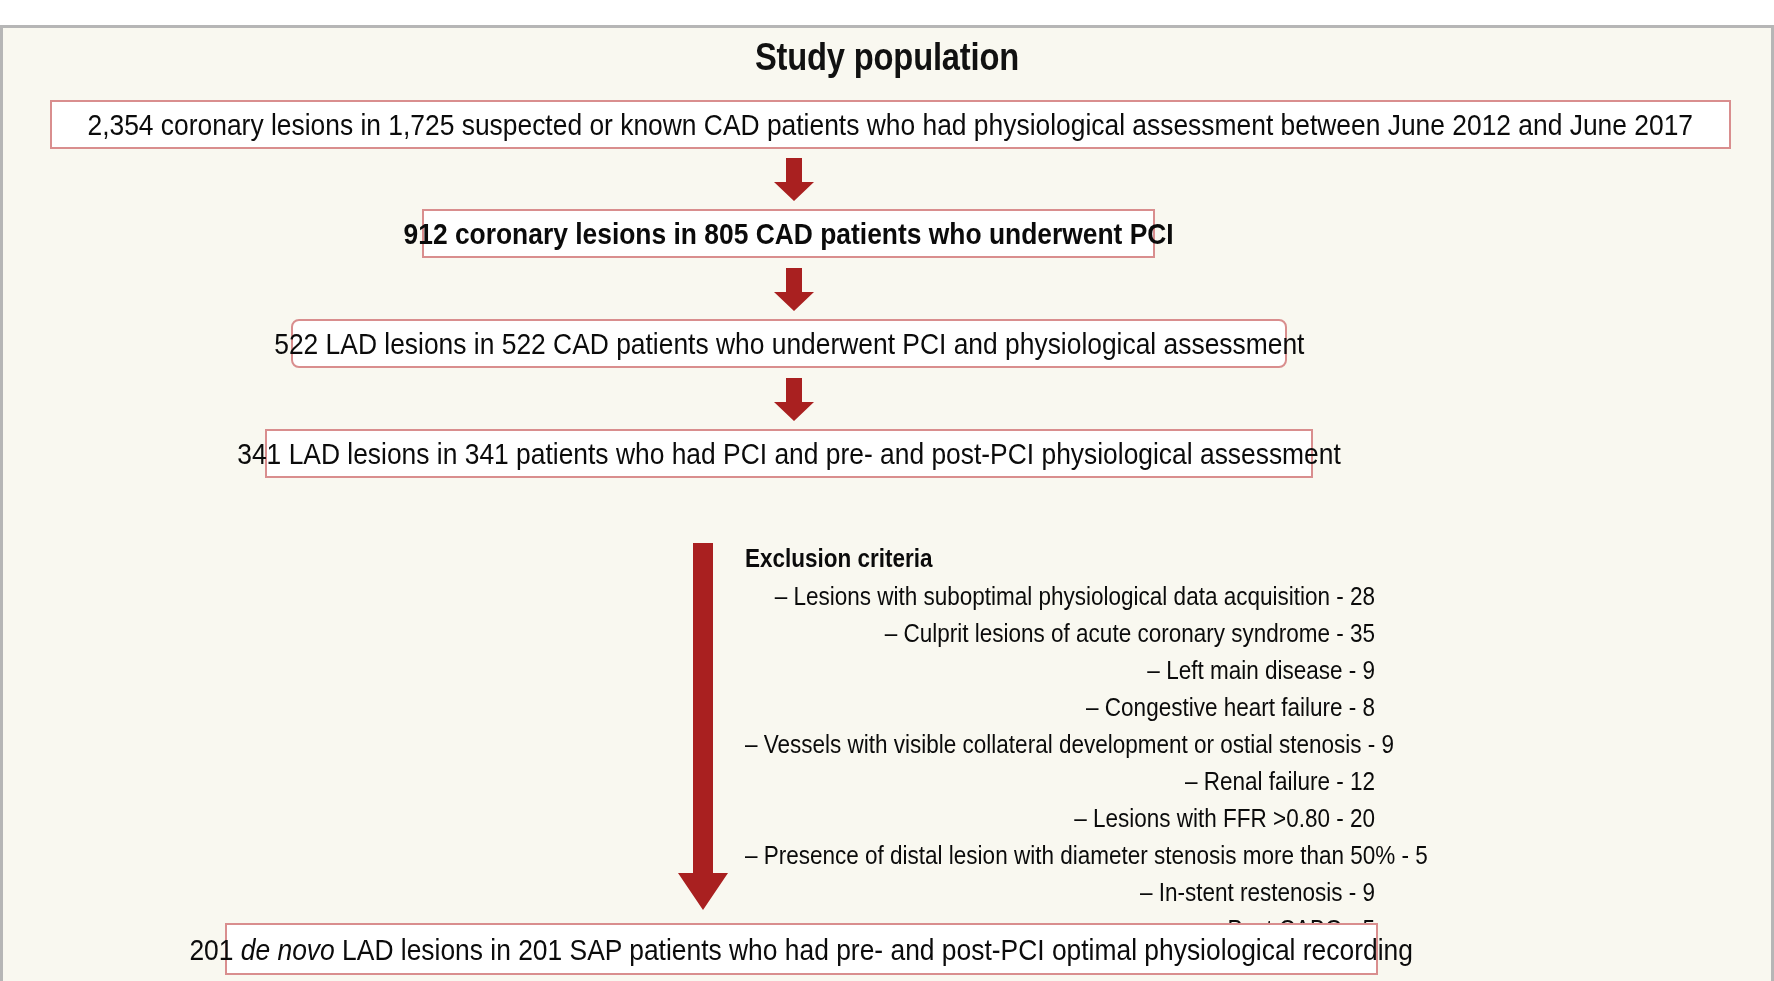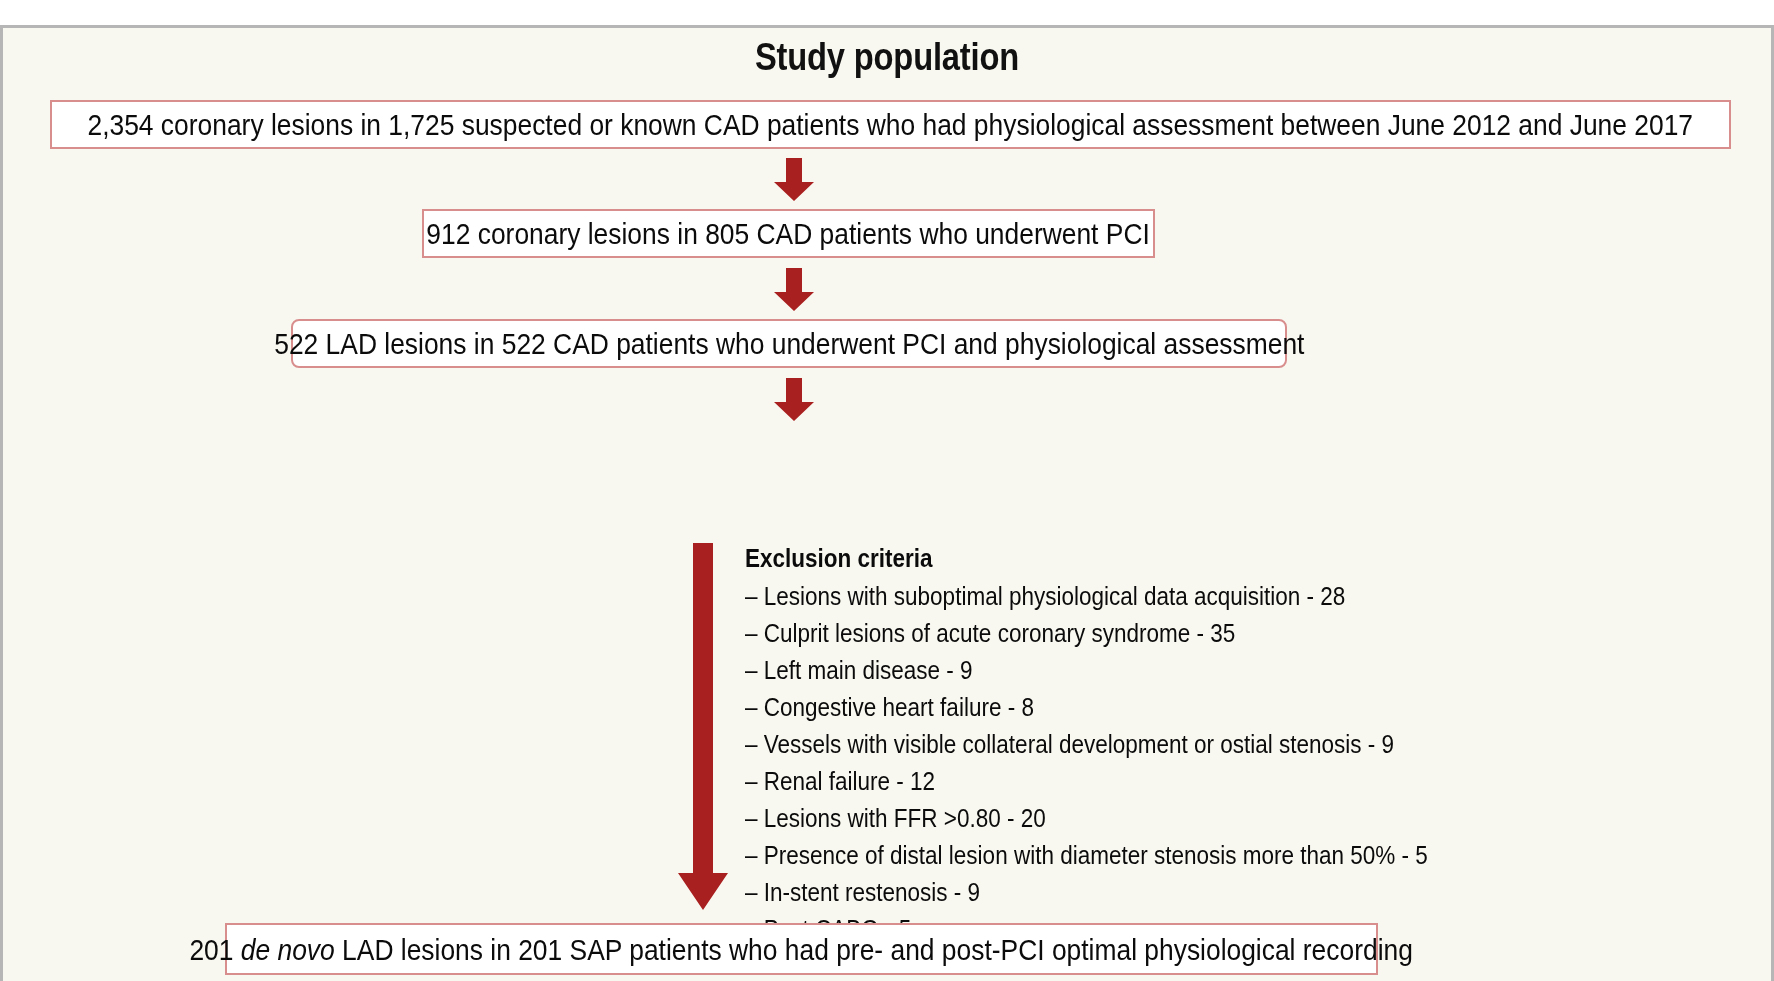--- a/index.html
+++ b/index.html
@@ -55,21 +55,21 @@
     white-space: nowrap;
     transform: scaleX(0.88);
     transform-origin: center center;
     line-height: 1.1;
   }
   .flow-box .box-text em {
     font-style: italic;
   }
 
   #box-1 { left: 47px;  top: 72px;  width: 1681px; height: 49px; text-align: center; }
-  #box-2 { left: 419px; top: 181px; width: 733px;  height: 49px; }
+  #box-2 { left: 419px; top: 181px; width: 733px;  height: 49px; font-weight: bold; }
   #box-3 { left: 288px; top: 291px; width: 996px;  height: 49px; border-radius: 8px; }
   #box-4 { left: 262px; top: 401px; width: 1048px; height: 49px; }
   #box-5 { left: 222px; top: 895px; width: 1153px; height: 52px; }
 
   
   .arrow {
     position: absolute;
   }
   .arrow svg {
     display: block;
@@ -96,20 +96,21 @@
     color: #0B0B0B;
     line-height: 1.18;
     transform: scaleX(0.9);
     transform-origin: left center;
     white-space: nowrap;
   }
   #exclusion .excl-list {
     list-style: none;
     margin: 4px 0 0 0;
     padding: 0;
+    text-align: right;
   }
   #exclusion .excl-item {
     font-family: "Liberation Sans Narrow", "Liberation Sans", sans-serif;
     font-size: 25px;
     color: #0B0B0B;
     line-height: 1.48;
     white-space: nowrap;
     transform: scaleX(0.9);
     transform-origin: left center;
   }
@@ -144,20 +145,23 @@
   <div class="flow-box" id="box-3">
     <span class="box-text">522 LAD lesions in 522 CAD patients who underwent PCI and physiological assessment</span>
   </div>
 
   <div class="arrow" id="arrow-3">
     <svg viewBox="0 0 40 43" preserveAspectRatio="none" aria-hidden="true">
       <polygon points="12,0 28,0 28,24 40,24 20,43 0,24 12,24" fill="#A92020"></polygon>
     </svg>
   </div>
 
+  <div class="flow-box" id="box-4">
+    <span class="box-text">341 LAD lesions in 341 patients who had PCI and pre- and post-PCI physiological assessment</span>
+  </div>
 
   <div class="arrow" id="arrow-long">
     <svg viewBox="0 0 50 367" preserveAspectRatio="none" aria-hidden="true">
       <polygon points="15,0 35,0 35,330 50,330 25,367 0,330 15,330" fill="#A92020"></polygon>
     </svg>
   </div>
 
   <div id="exclusion">
     <div class="excl-heading">Exclusion criteria</div>
     <ul class="excl-list">

